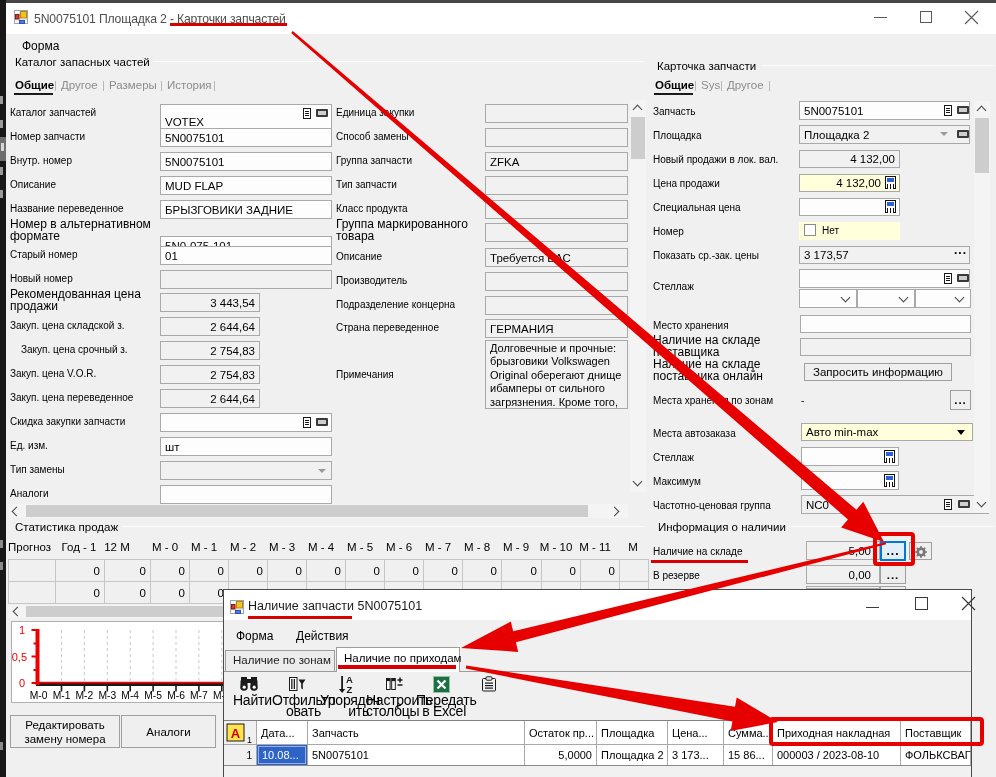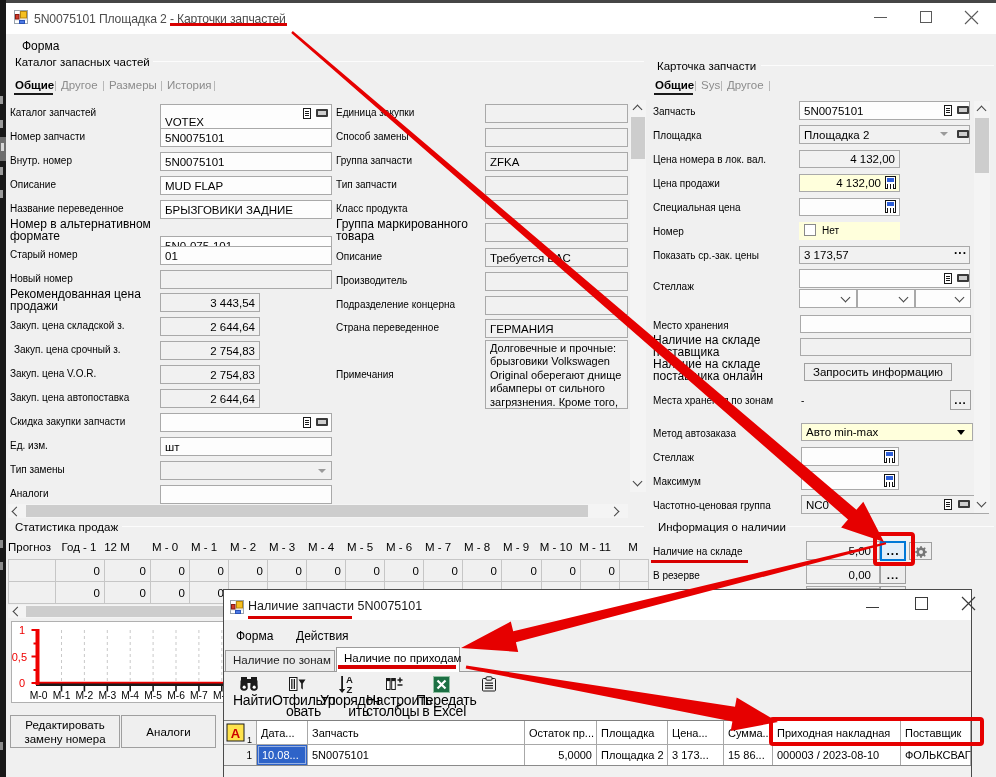--- a/index.html
+++ b/index.html
@@ -93,25 +93,25 @@
 <div class="lbl2" style="left:10px;top:219px;width:150px">Номер в альтернативном<br>формате</div>
 <div class="inp" style="left:160px;top:236px;width:172px;height:19px">5N0-075-101</div>
 <div class="lbl" style="left:10px;top:249px">Старый номер</div>
 <div class="inp" style="left:160px;top:246px;width:172px;height:19px">01</div>
 <div class="lbl" style="left:10px;top:273px">Новый номер</div>
 <div class="inp ro" style="left:160px;top:270px;width:172px;height:19px"></div>
 <div class="lbl2" style="left:10px;top:289px;width:150px">Рекомендованная цена<br>продажи</div>
 <div class="inp ro num" style="left:160px;top:293px;width:100px;height:19px">3 443,54</div>
 <div class="lbl" style="left:10px;top:320px">Закуп. цена складской з.</div>
 <div class="inp ro num" style="left:160px;top:317px;width:100px;height:19px">2 644,64</div>
-<div class="lbl" style="left:14px;top:344px">Закуп. цена срочный з.</div>
+<div class="lbl" style="left:21px;top:344px">Закуп. цена срочный з.</div>
 <div class="inp ro num" style="left:160px;top:341px;width:100px;height:19px">2 754,83</div>
 <div class="lbl" style="left:10px;top:368px">Закуп. цена V.O.R.</div>
 <div class="inp ro num" style="left:160px;top:365px;width:100px;height:19px">2 754,83</div>
-<div class="lbl" style="left:10px;top:392px">Закуп. цена автопоставка</div>
+<div class="lbl" style="left:10px;top:392px">Закуп. цена переведенное</div>
 <div class="inp ro num" style="left:160px;top:389px;width:100px;height:19px">2 644,64</div>
 <div class="lbl" style="left:10px;top:416px">Скидка закупки запчасти</div>
 <div class="inp" style="left:160px;top:413px;width:172px;height:19px"></div>
 <div class="ic1" style="left:303px;top:417px">
     <i style="top:2px"></i>
     <i style="top:4px"></i>
     <i style="top:6px"></i>
   </div>
 <div class="ic2" style="left:316px;top:418px"></div>
 <div class="lbl" style="left:10px;top:440px">Ед. изм.</div>
@@ -299,21 +299,21 @@
 <div class="ic1" style="left:944px;top:105px">
     <i style="top:2px"></i>
     <i style="top:4px"></i>
     <i style="top:6px"></i>
   </div>
 <div class="ic2" style="left:957px;top:106px"></div>
 <div class="lbl" style="left:653px;top:130px">Площадка</div>
 <div class="inp ro" style="left:799px;top:125px;width:171px;height:19px">Площадка 2</div>
 <div class="trig" style="left:940px;top:132px"></div>
 <div class="ic2" style="left:957px;top:130px"></div>
-<div class="lbl" style="left:653px;top:154px">Цена номера в лок. вал.</div>
+<div class="lbl" style="left:653px;top:154px">Новый продажи в лок. вал.</div>
 <div class="inp ro num" style="left:799px;top:150px;width:101px;height:18px">4 132,00</div>
 <div class="lbl" style="left:653px;top:178px">Цена продажи</div>
 <div class="inp yel num" style="left:799px;top:174px;width:101px;height:18px;padding-right:18px">4 132,00</div>
 <div class="calc" style="left:885px;top:176px">
     <b></b>
     <i></i>
   </div>
 <div class="lbl" style="left:653px;top:202px">Специальная цена</div>
 <div class="inp num" style="left:799px;top:198px;width:101px;height:18px;padding-right:18px"></div>
 <div class="calc" style="left:885px;top:200px">
@@ -343,21 +343,21 @@
 <div class="chev" style="left:956px;top:294px"></div>
 <div class="lbl" style="left:653px;top:320px">Место хранения</div>
 <div class="inp" style="left:800px;top:315px;width:171px;height:18px"></div>
 <div class="lbl2" style="left:653px;top:335px;width:145px">Наличие на складе<br>поставщика</div>
 <div class="inp ro" style="left:800px;top:338px;width:171px;height:18px"></div>
 <div class="lbl2" style="left:653px;top:359px;width:145px">Наличие на складе<br>поставщика онлайн</div>
 <div class="btn" style="left:804px;top:363px;width:148px;height:18px">Запросить информацию</div>
 <div class="lbl" style="left:653px;top:395px">Места хранения по зонам</div>
 <div class="lbl" style="left:801px;top:395px">-</div>
 <div class="btn" style="left:950px;top:390px;width:21px;height:20px;font-weight:bold;letter-spacing:1px">...</div>
-<div class="lbl" style="left:653px;top:428px">Метод автозаказа</div>
+<div class="lbl" style="left:653px;top:428px">Места автозаказа</div>
 <div class="inp yel" style="left:801px;top:423px;width:172px;height:18px">Авто min-max</div>
 <div class="tri" style="left:957px;top:430px"></div>
 <div class="lbl" style="left:653px;top:452px">Стеллаж</div>
 <div class="inp" style="left:801px;top:447px;width:98px;height:19px"></div>
 <div class="calc" style="left:884px;top:450px">
     <b></b>
     <i></i>
   </div>
 <div class="lbl" style="left:653px;top:476px">Максимум</div>
 <div class="inp" style="left:801px;top:471px;width:98px;height:19px"></div>

